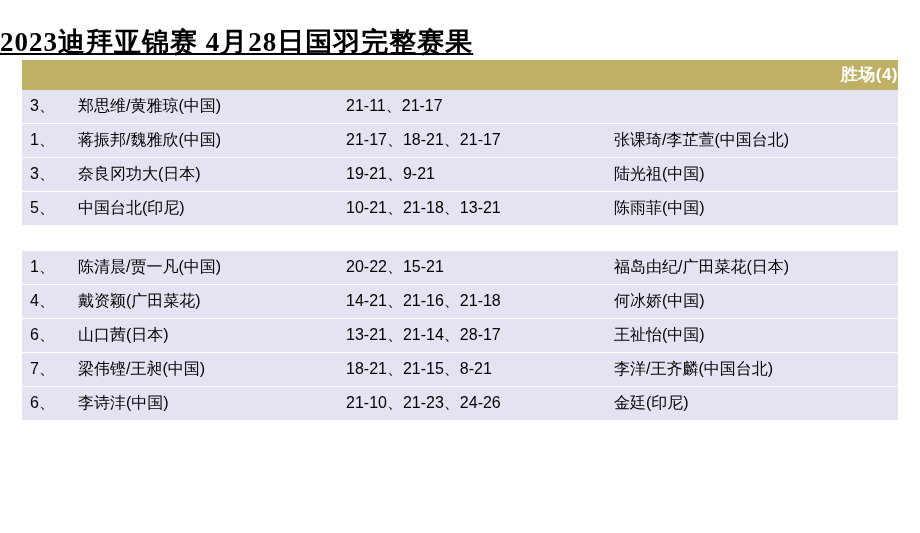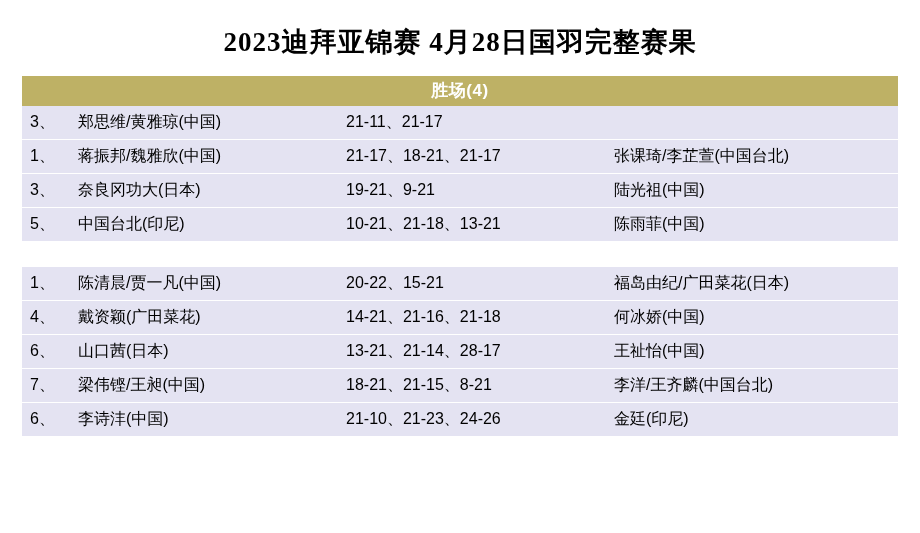--- a/index.html
+++ b/index.html
@@ -14,41 +14,41 @@
     color: #000000;
     overflow: hidden;
   }
   .page {
     width: 920px;
     height: 533px;
     position: relative;
     box-sizing: border-box;
   }
   .title {
-    text-align: center;
+    text-align: left;
     font-family: "Liberation Serif", "DejaVu Serif", serif;
     font-weight: bold;
     font-size: 27px;
     letter-spacing: 1px;
     padding-top: 24px;
-    padding-bottom: 16px;
     color: #000;
+    text-decoration: underline;
   }
   .table-wrap {
     padding: 0 22px;
     box-sizing: border-box;
   }
   .section {
     margin-bottom: 14px;
   }
   .section-header {
     background: #bfb martin;
     background: #beb165;
     color: #ffffff;
-    text-align: center;
+    text-align: right;
     font-weight: bold;
     font-size: 17px;
     height: 30px;
     line-height: 30px;
     letter-spacing: 0.5px;
   }
   .row {
     display: flex;
     align-items: center;
     height: 33px;

